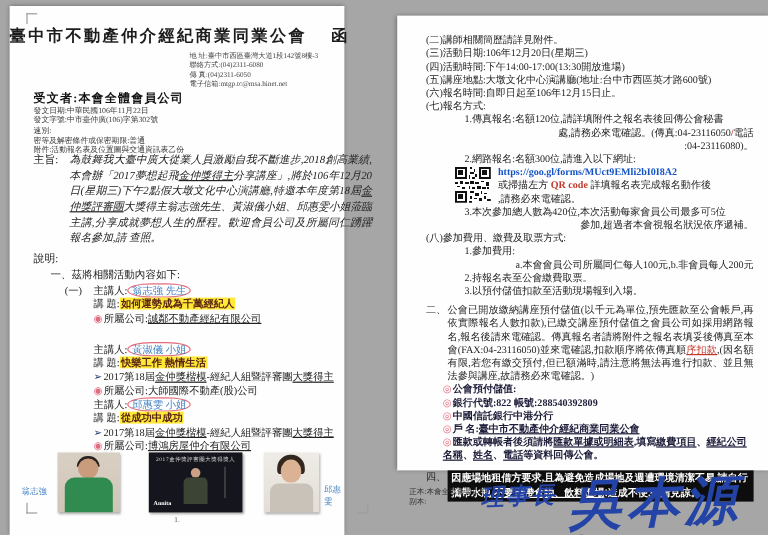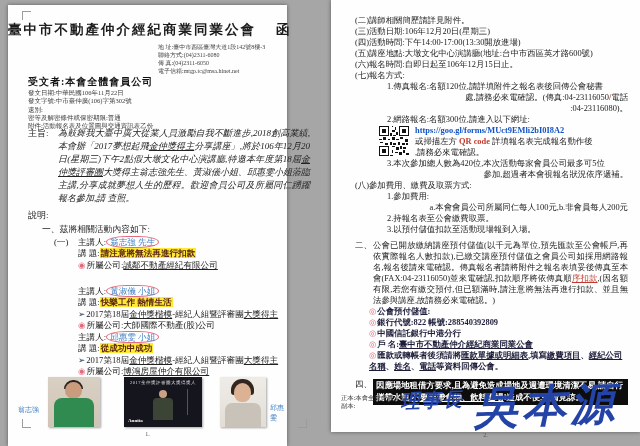--- a/index.html
+++ b/index.html
@@ -4,21 +4,21 @@
 <style>
   html,body{margin:0;padding:0;}
   body{
     width:640px;height:446px;overflow:hidden;position:relative;
     background:#a6a6a6;
     font-family:"Liberation Serif","DejaVu Serif",serif;
     color:#2e2e2e;
   }
   .page{position:absolute;background:#fefefe;box-shadow:0 0 4px rgba(0,0,0,.45);}
   #page-left{left:8px;top:5px;width:279px;height:441px;}
-  #page-right{left:331px;top:0;width:309px;height:432px;}
+  #page-right{left:331px;top:13px;width:309px;height:379px;}
 
   
   .u{text-decoration:underline;}
   .b{font-weight:bold;}
   .red{color:#c0392b;font-weight:bold;}
   .ured{color:#c0392b;text-decoration:underline;}
   .link{color:#1353c4;font-weight:bold;}
 
   
   .doc-title-row{position:absolute;left:0;top:16px;width:100%;text-align:center;
@@ -118,21 +118,21 @@
   <div class="subject">
     <span class="lbl">主旨:</span>
     <span class="txt"><span>為鼓舞我大臺中廣大從業人員激勵自我不斷進步,2018創高業績,本會辦「2017夢想起飛</span><span class="u">金仲獎得主</span><span>分享講座」,將於106年12月20日(星期三)下午2點假大墩文化中心演講廳,特邀本年度第18屆</span><span class="u">金仲獎評審團</span><span>大獎得主翁志強先生、黃淑儀小姐、邱惠雯小姐蒞臨主講,分享成就夢想人生的歷程。歡迎會員公司及所屬同仁踴躍報名參加,請 查照。</span></span>
   </div>
 
   <div class="explain">說明:</div>
   <div class="item-one">一、茲將相關活動內容如下:</div>
 
   <div class="spk" style="top:232px;">
     <div><span class="num">(一)</span><span>主講人:</span><span class="name">翁志強 先生</span></div>
-    <div><span>講  題:</span><span class="hl">請注意將無法再進行扣款</span></div>
+    <div><span>講  題:</span><span class="hl">如何運勢成為千萬經紀人</span></div>
     <div><span class="ring">◉</span><span><span>所屬公司:</span><span class="u">誠鄰不動產經紀有限公司</span></span></div>
   </div>
 
   <div class="spk" style="top:281px;">
     <div><span>主講人:</span><span class="name">黃淑儀 小姐</span></div>
     <div><span>講  題:</span><span class="hl">快樂工作 熱情生活</span></div>
     <div><span class="arrow">➢</span><span><span>2017第18屆</span><span class="u">金仲獎楷模</span><span>-經紀人組暨評審團</span><span class="u">大獎得主</span></span></div>
     <div><span class="ring">◉</span><span><span>所屬公司:</span><span>大師國際不動產(股)公司</span></span></div>
   </div>
 

